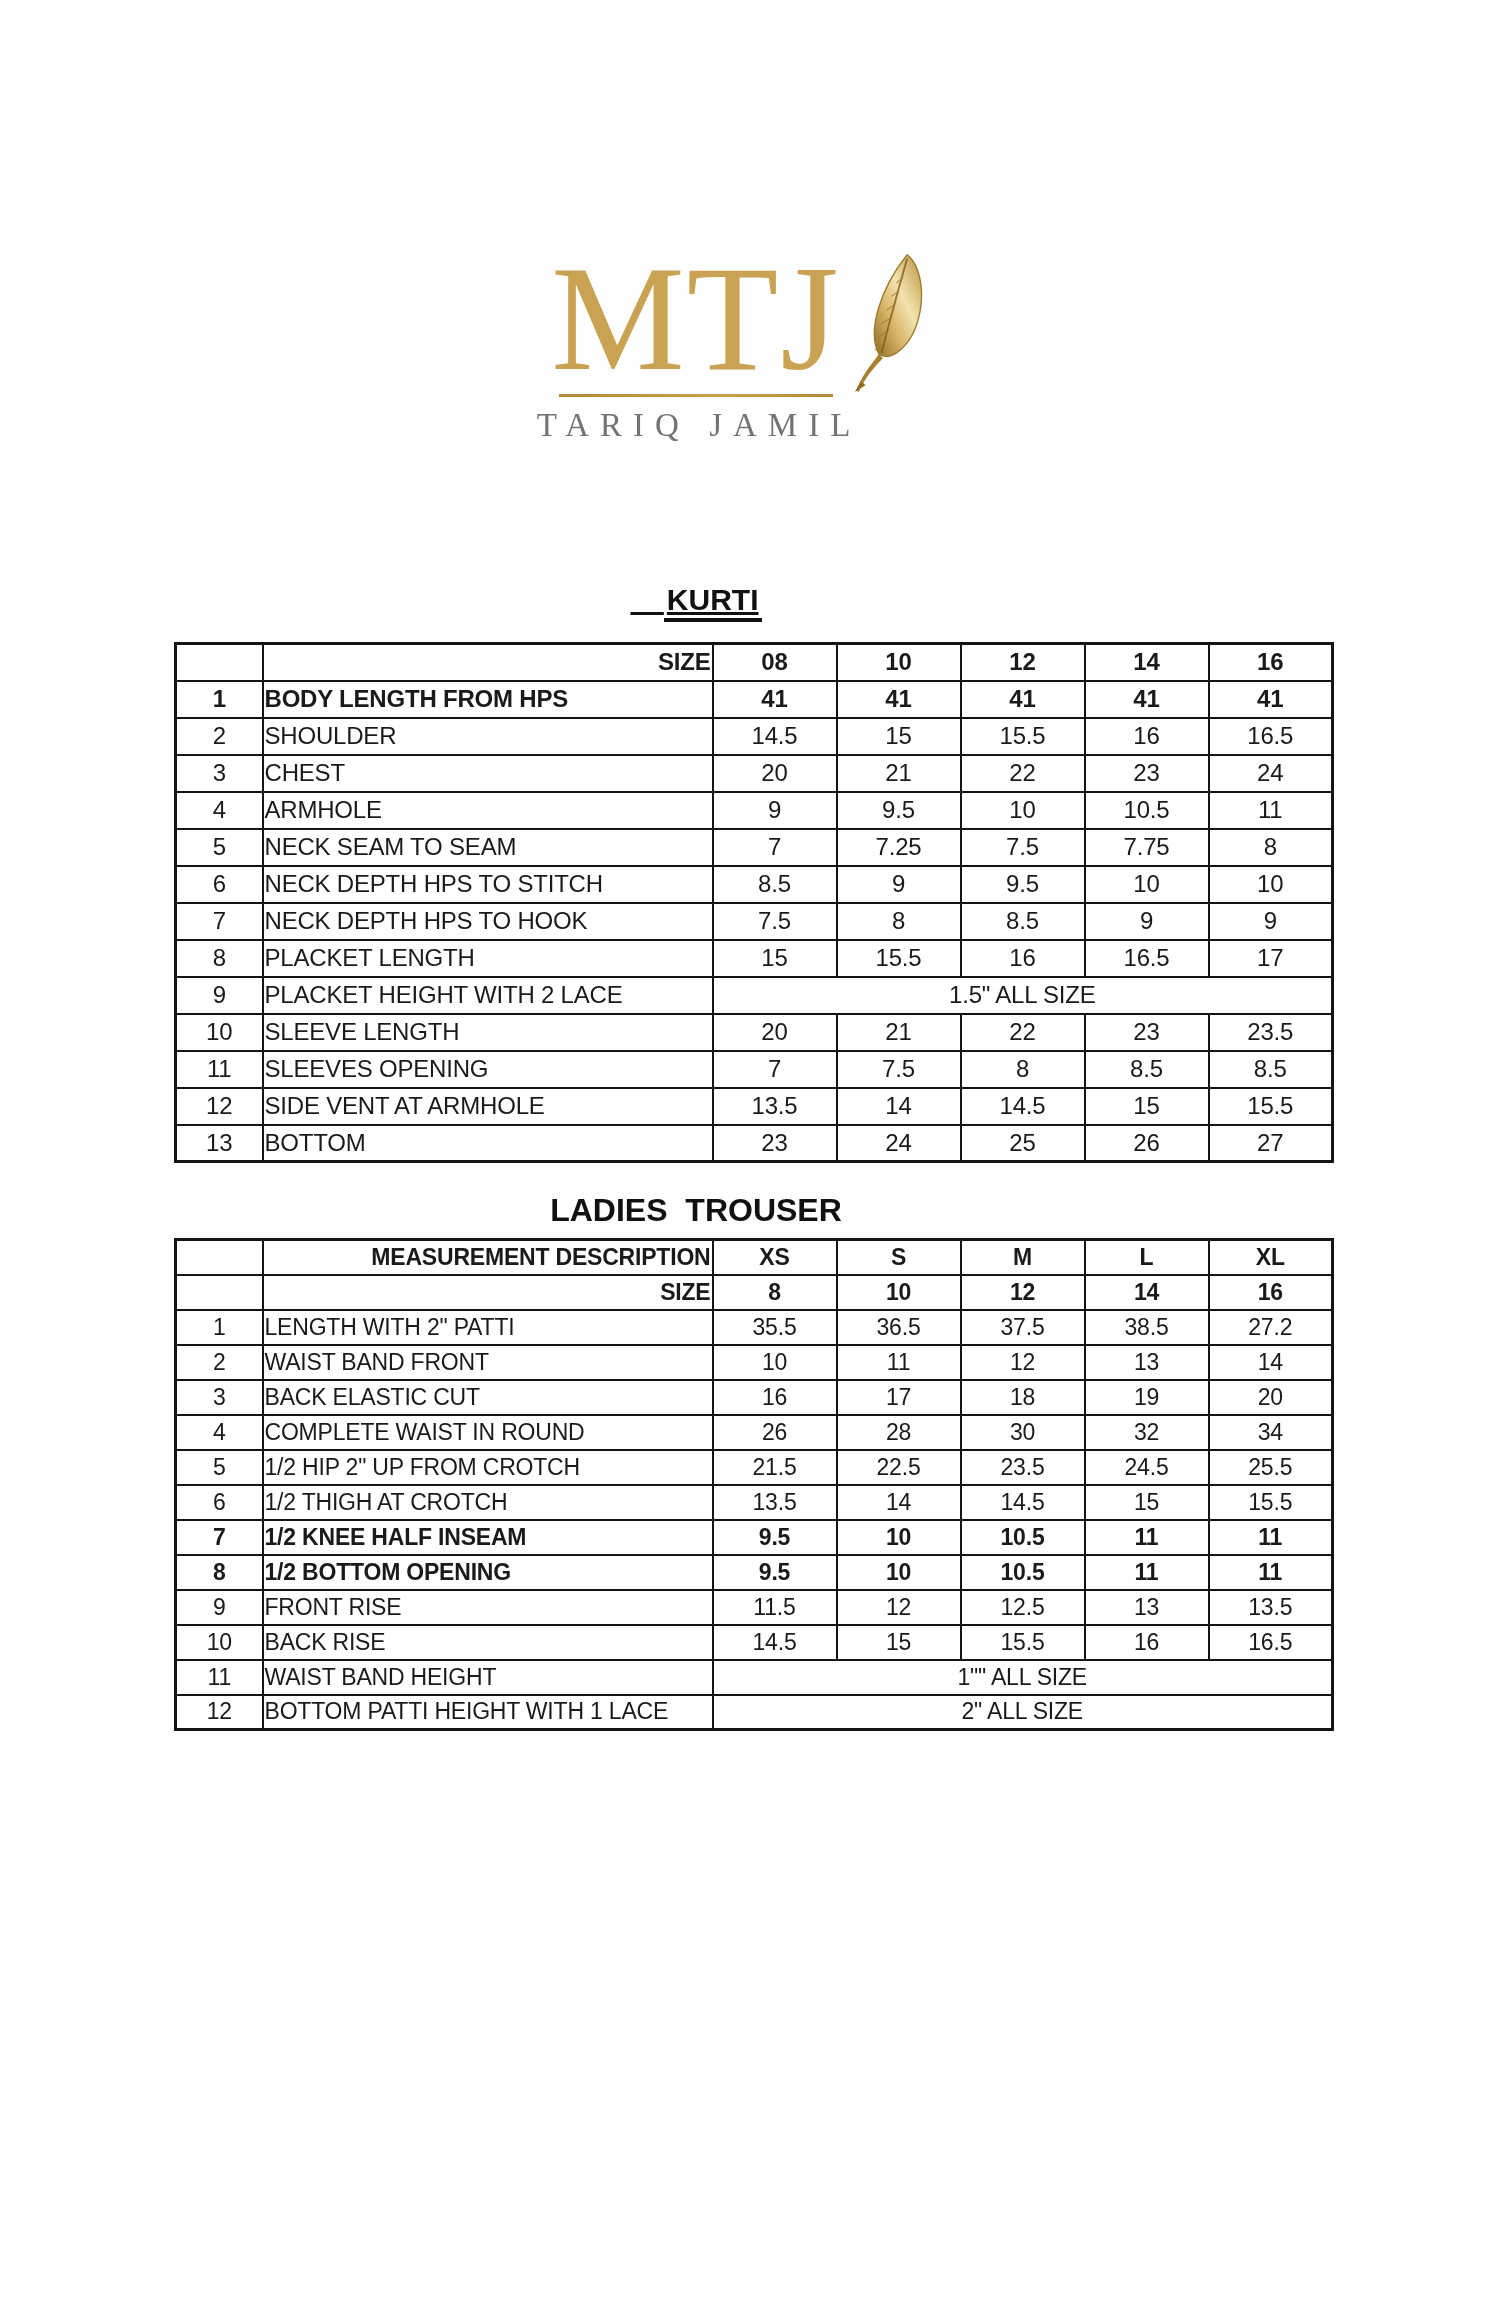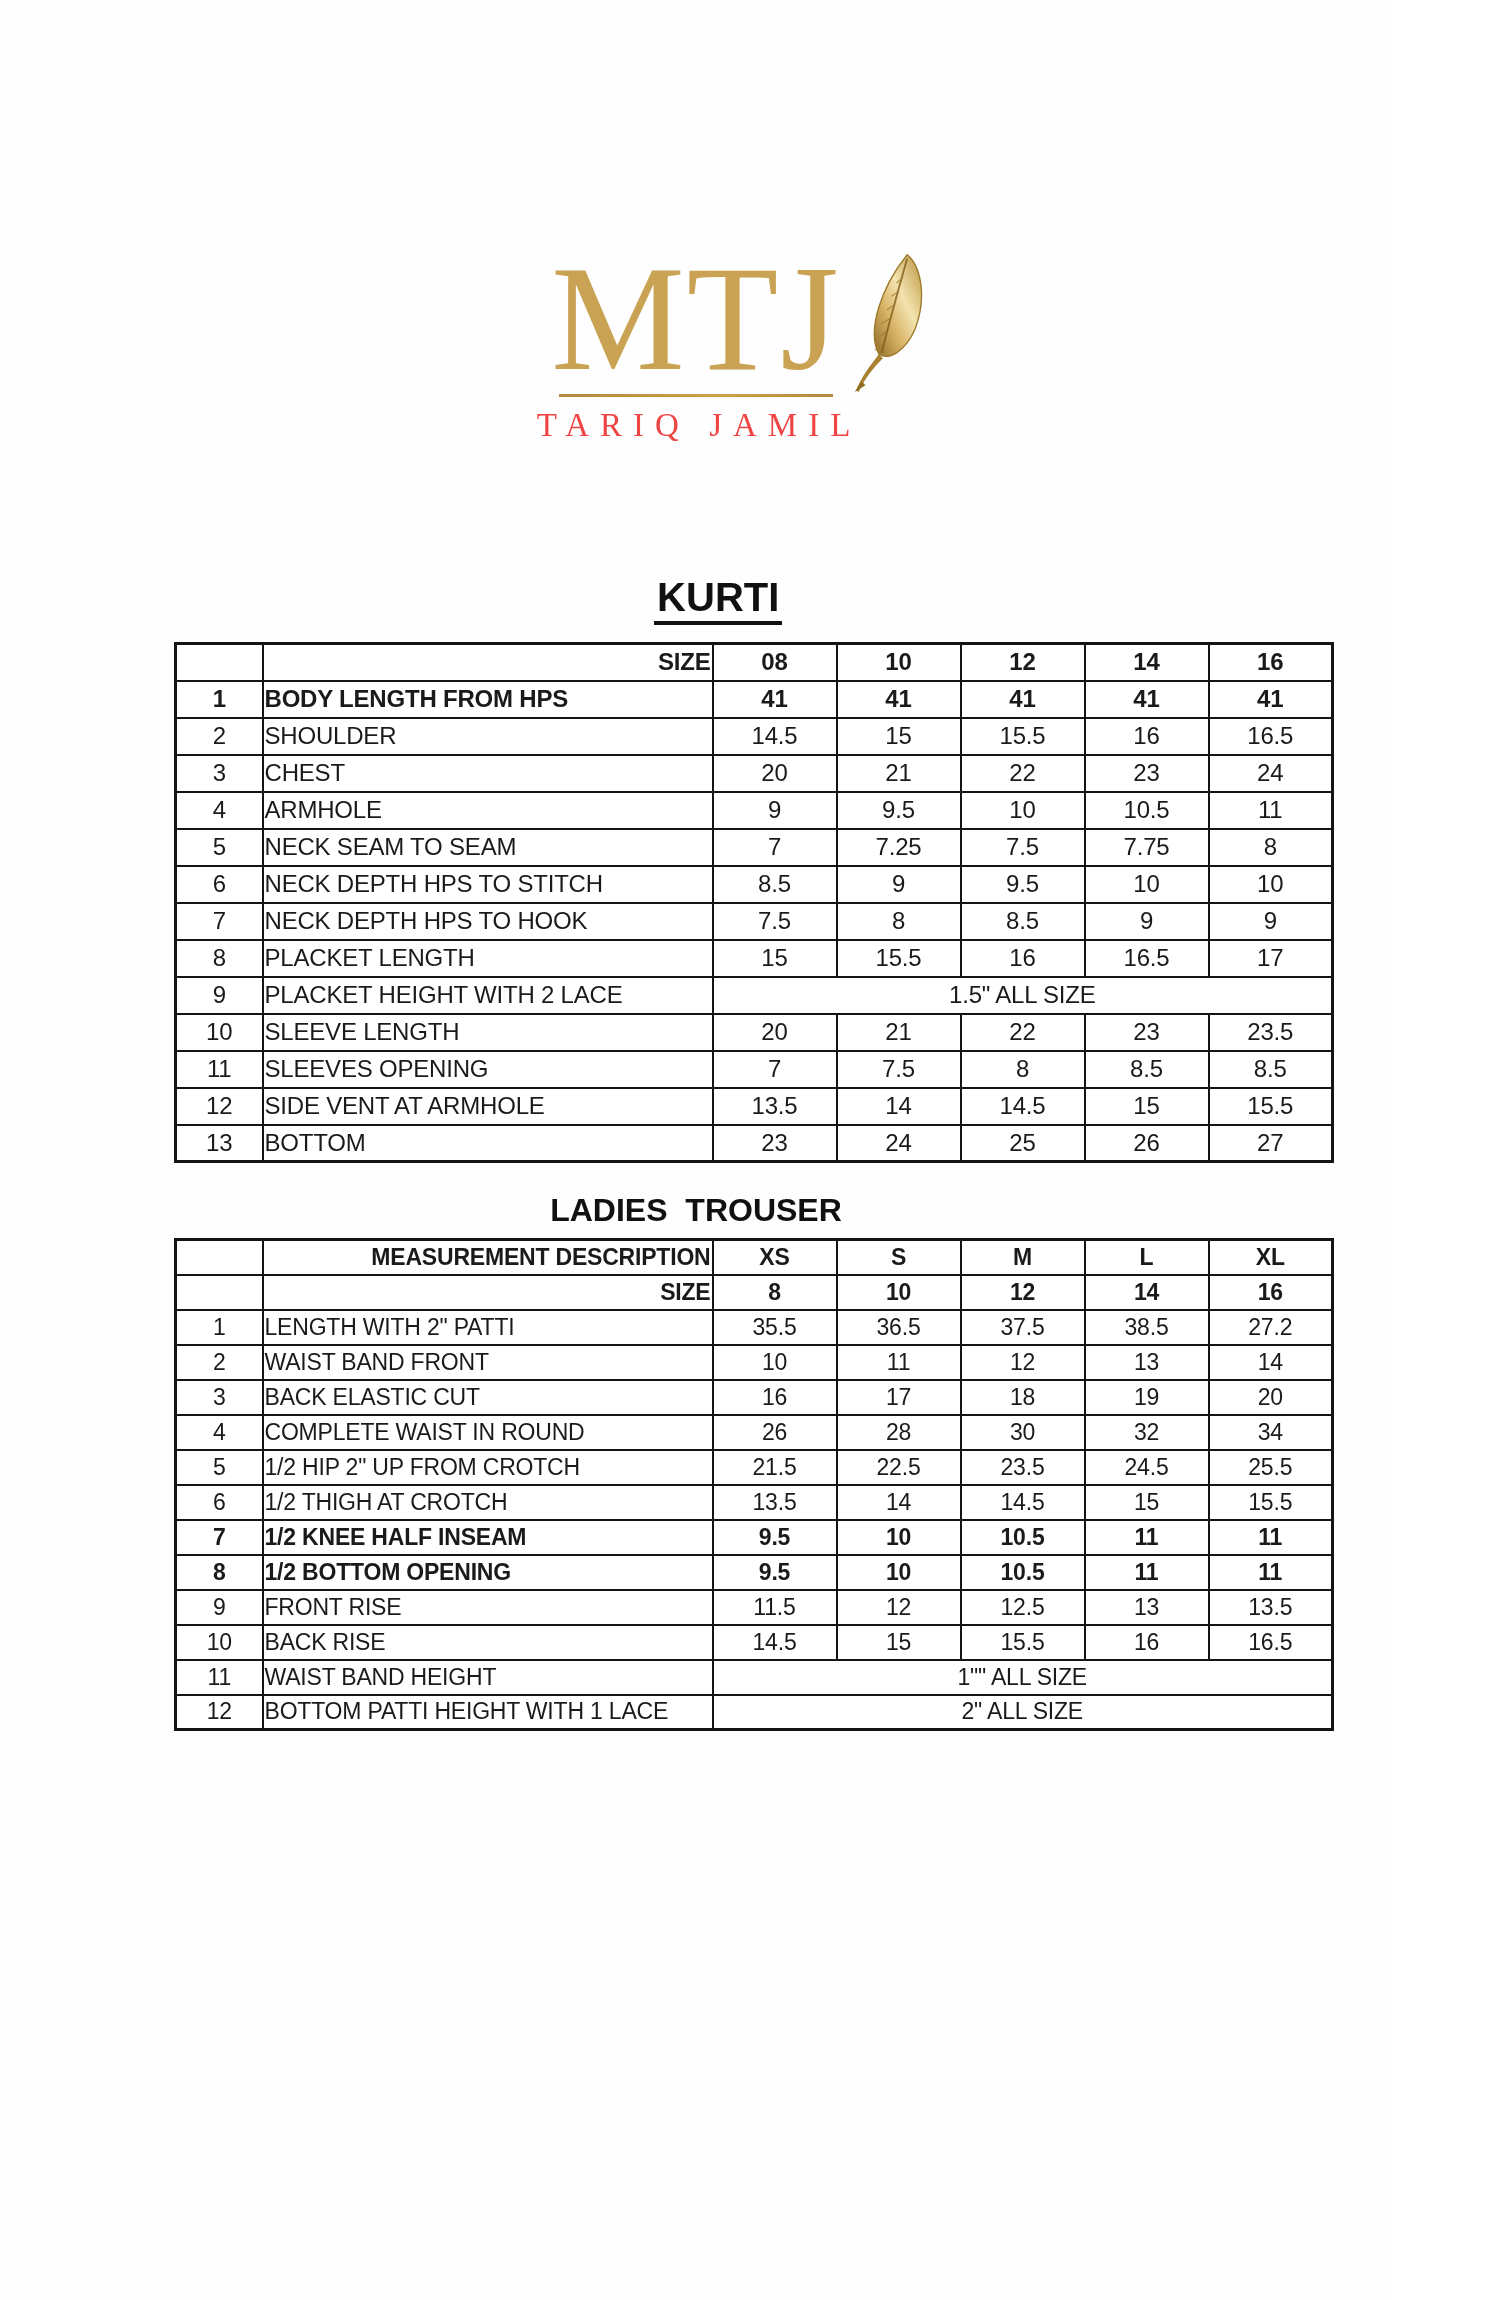--- a/index.html
+++ b/index.html
@@ -28,30 +28,30 @@
   }
   .feather{position:absolute; right:-92px; top:2px; width:84px; height:148px;}
   .logo-rule{
     width:274px; height:3px; margin-top:4px;
     background:linear-gradient(90deg,#b3893a,#caa14b 60%,#b3893a);
   }
   .wordmark{
     margin-top:10px;
     font-family:"Liberation Serif", serif;
     font-size:33px; letter-spacing:11px; text-indent:6px;
-    color:#ef4444; white-space:pre;
+    color:#737373; white-space:pre;
   }
 
   
   .sec-title{
     position:absolute; left:0; right:0;
     text-align:center; font-weight:700; color:#111;
     letter-spacing:0px; white-space:pre;
   }
-  .kurti-title{top:530px; font-size:40px;}
+  .kurti-title{top:549px; font-size:30px;text-decoration:underline;}
   .kurti-title .u{border-bottom:4px solid #111; padding:0 3px 2px 3px;}
   .trouser-title{top:1186px; font-size:32px;margin-top:6px;}
 
   
   table.chart{
     position:absolute; left:174px;
     width:1157px; table-layout:fixed;
     border-collapse:collapse;
     border:3px solid #141414;
     background:#fff;

